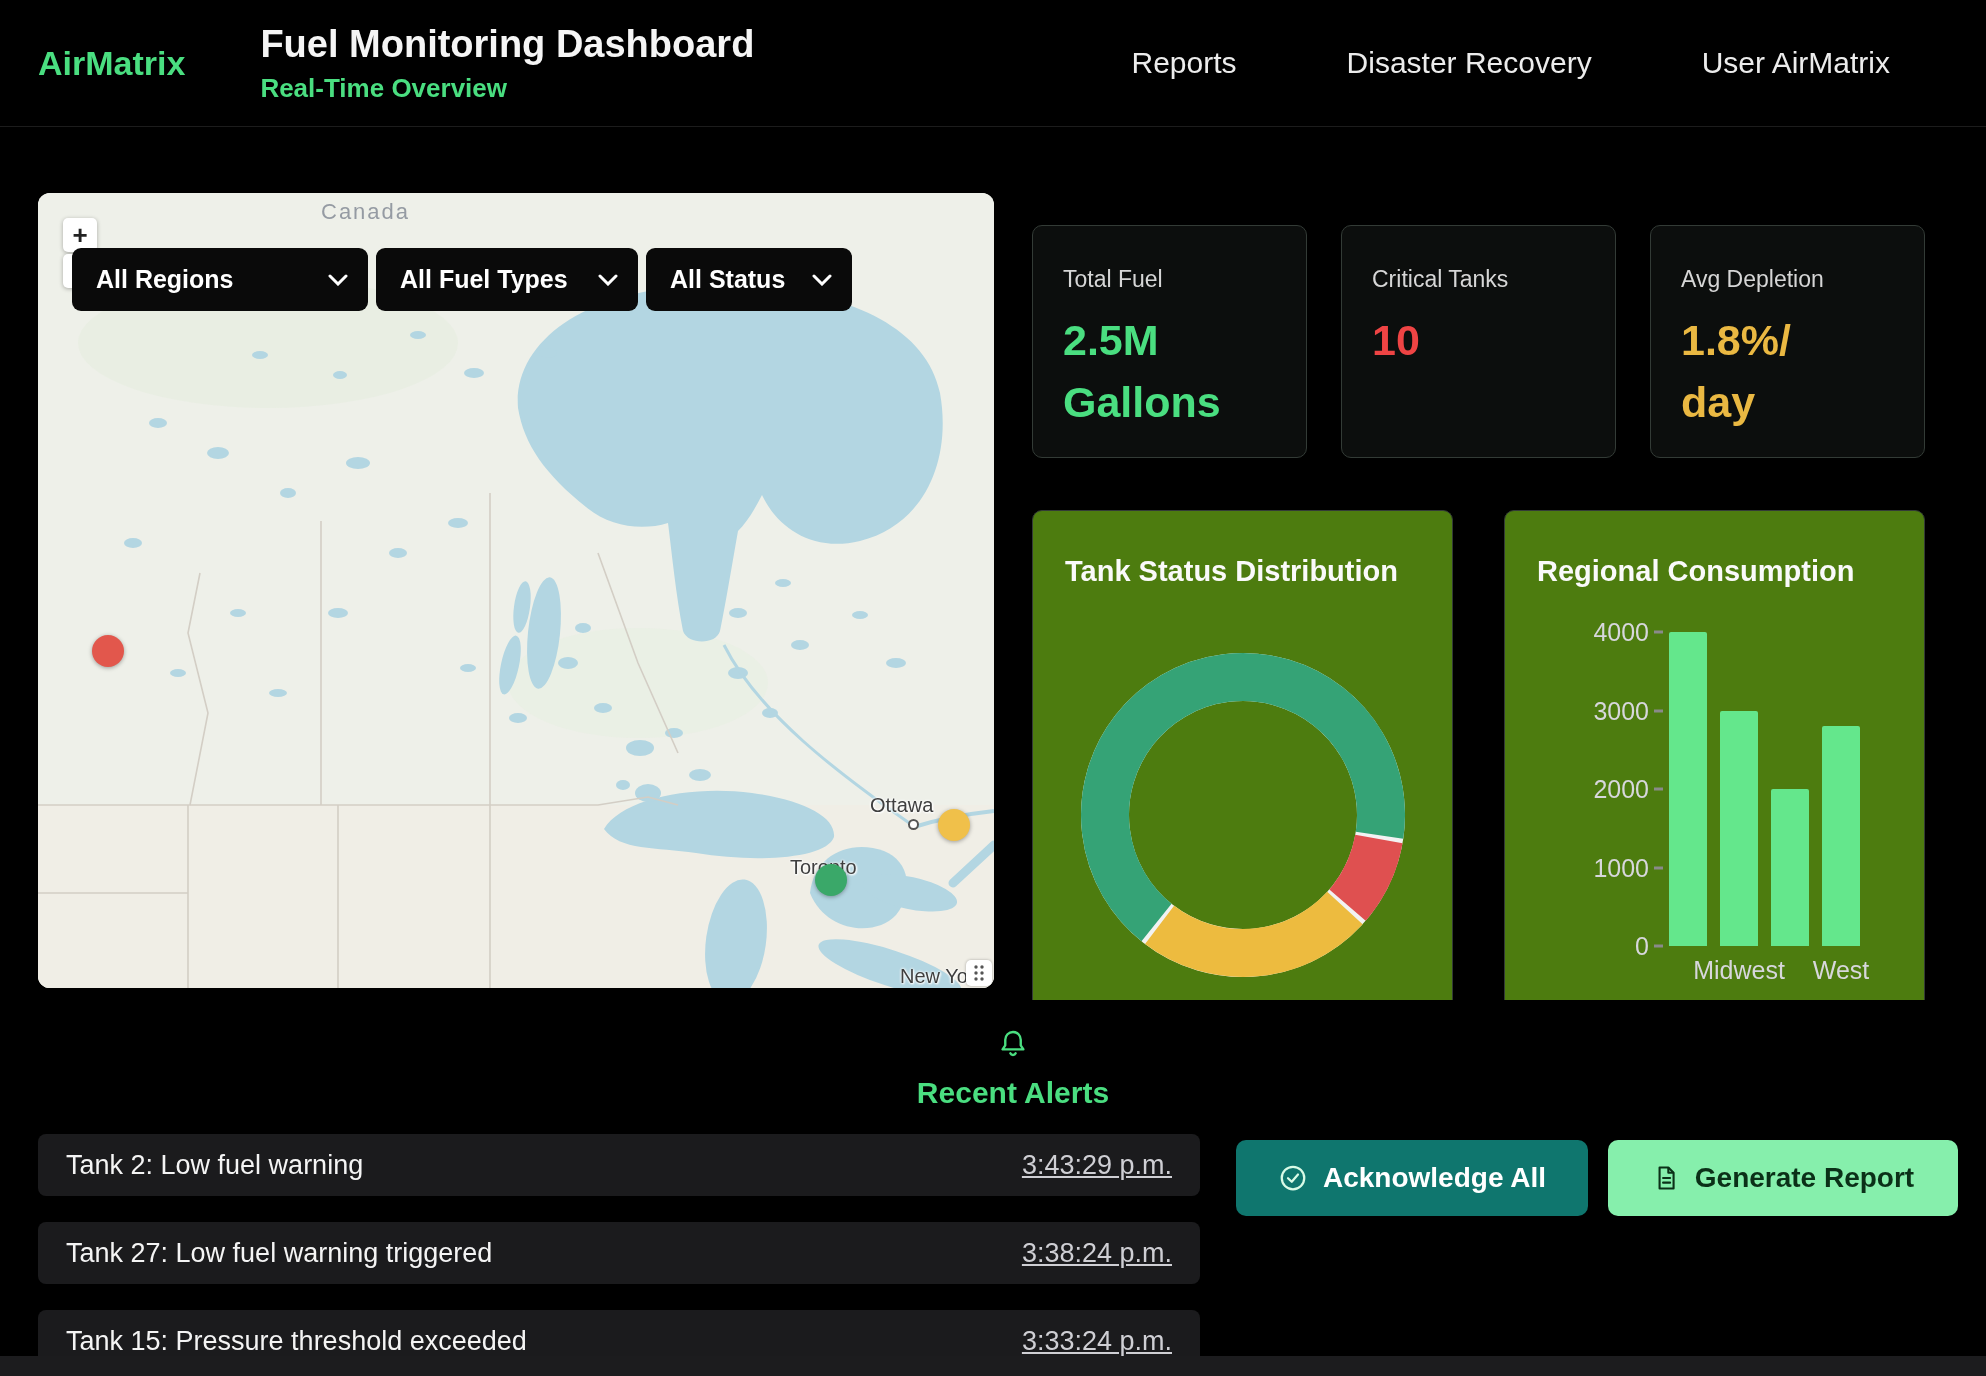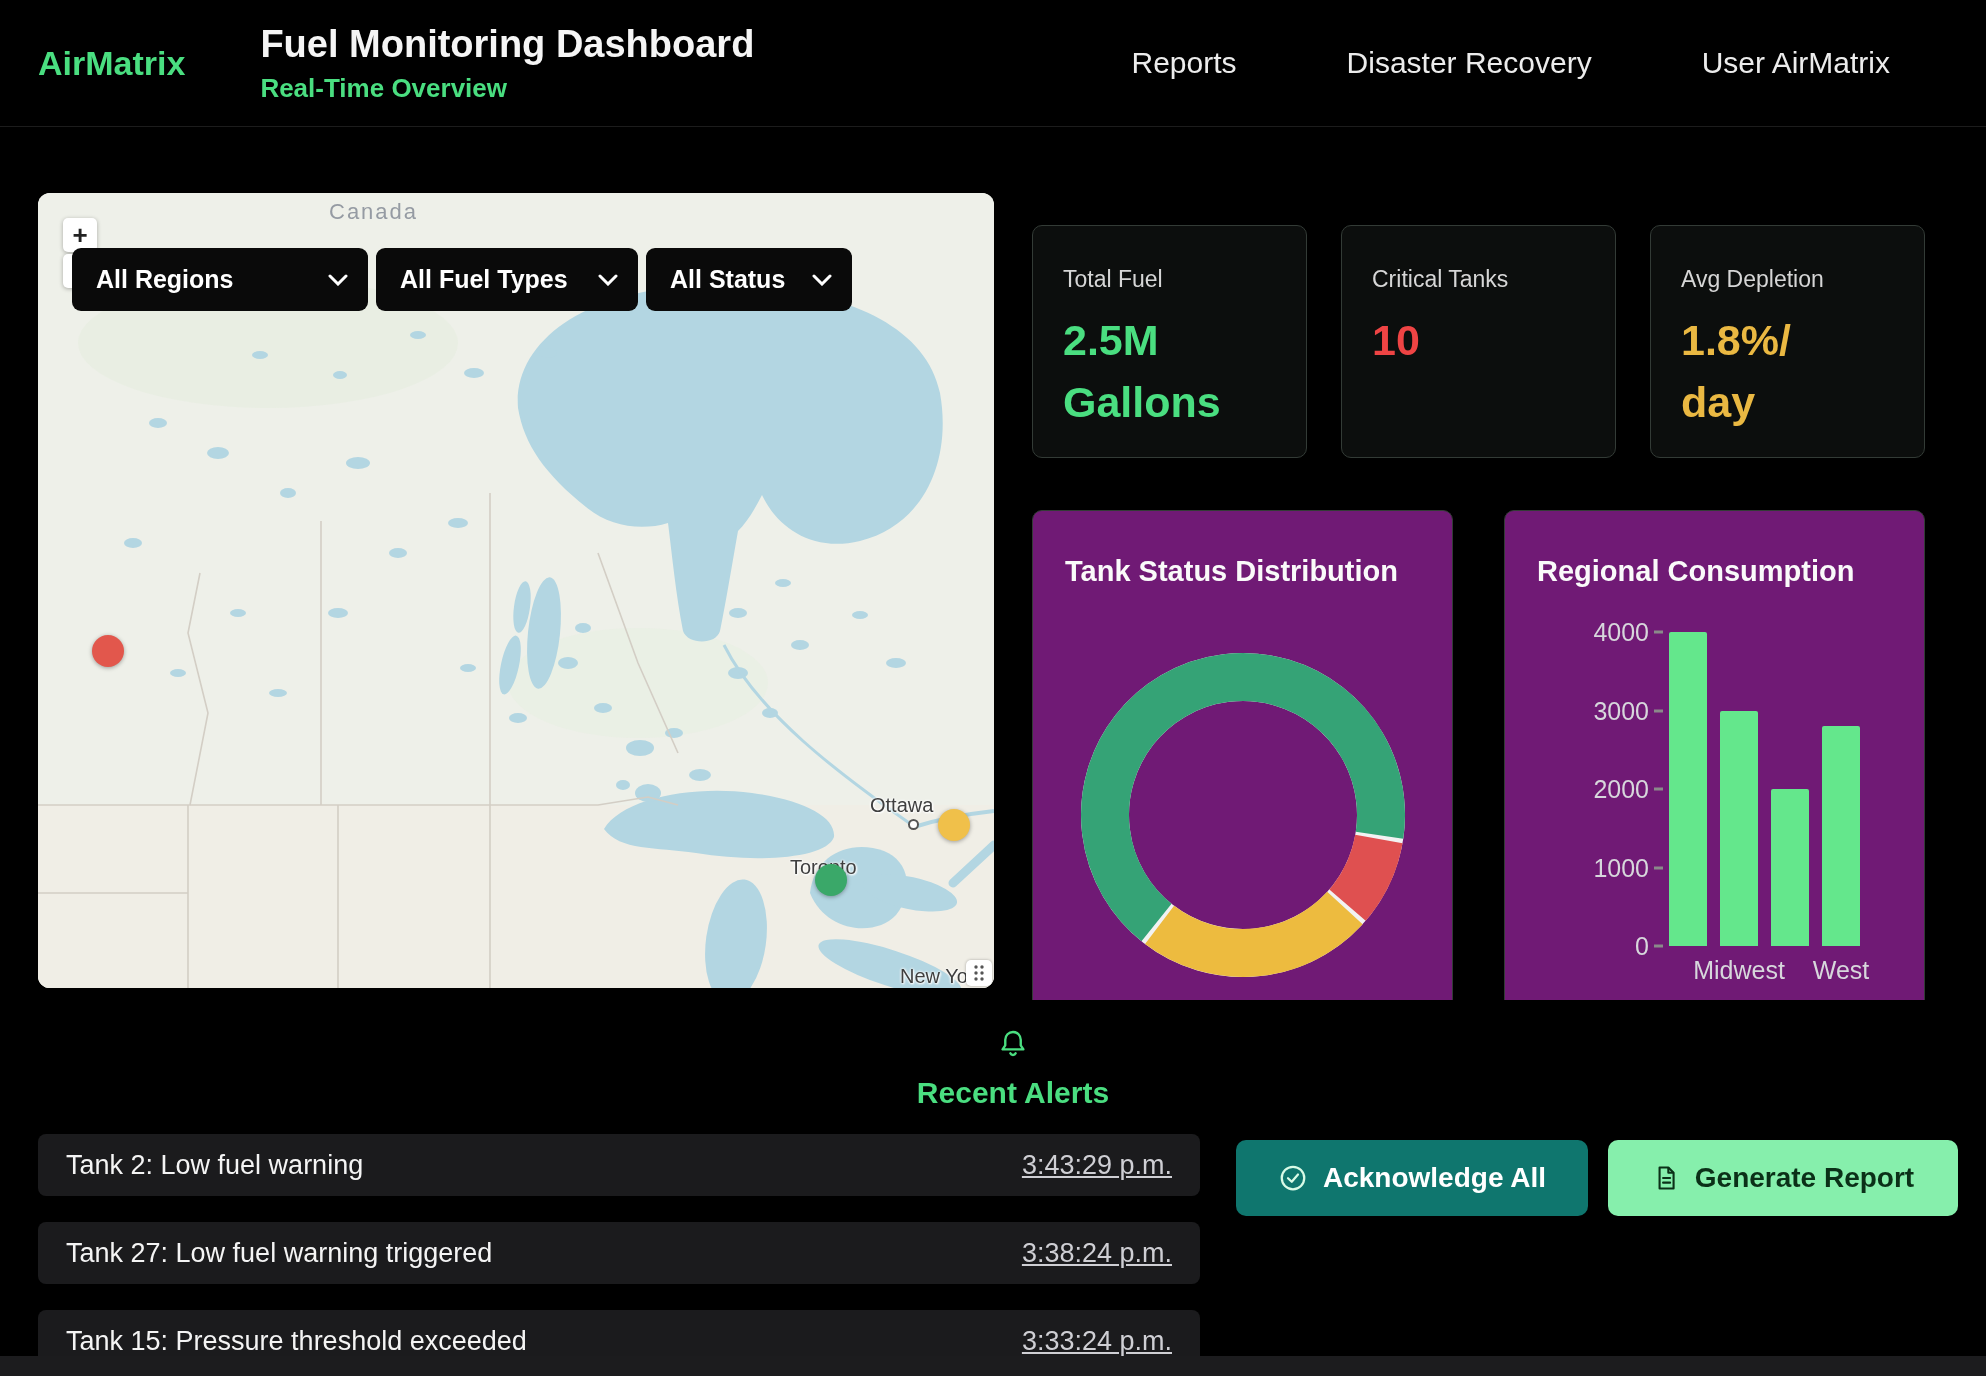--- a/index.html
+++ b/index.html
@@ -46,21 +46,21 @@
 
   
   .right-panel { position:absolute; left:1032px; top:98px; width:893px; }
   .stats-row { display:flex; gap:34px; }
   .stat-card { width:275px; height:233px; background:#0c0e0d; border:1px solid #333b36;
     border-radius:10px; padding:40px 30px; }
   .stat-label { font-size:23px; color:#d6d6d6; margin-bottom:16px; }
   .stat-value { font-size:43px; font-weight:700; line-height:1.45; white-space:pre-line; }
 
   .charts-row { position:absolute; top:285px; left:0; display:flex; gap:51px; }
-  .chart-card { background:#701a75; border:1px solid #333b36; border-radius:10px;
+  .chart-card { background:#4d7c0f; border:1px solid #333b36; border-radius:10px;
     width:421px; height:640px; position:relative; }
   .chart-title { position:absolute; left:32px; top:44px; font-size:29px; font-weight:700; color:#fafafa; }
   #donut-svg { position:absolute; left:40px; top:134px; }
 
   .bar-area { position:absolute; left:164px; top:121px; width:228px; height:314px; }
   .bar-cols { display:flex; height:100%; align-items:flex-end; gap:13px; }
   .bar-col { width:38px; height:100%; position:relative; display:flex; align-items:flex-end; }
   .bar-fill { width:100%; border-radius:2px 2px 0 0; }
   .bar-xlabel { position:absolute; top:calc(100% + 10px); left:50%; transform:translateX(-50%);
     font-size:25px; color:#d7d7dc; white-space:nowrap; }
@@ -175,21 +175,21 @@
           <path d="M283 328 V612"></path>
           <path d="M452 300 V612"></path>
           <path d="M560 360 L600 470 L640 560"></path>
           <path d="M150 612 V795"></path>
           <path d="M300 612 V795"></path>
           <path d="M452 612 V795"></path>
           <path d="M0 700 H150"></path>
         </g>
       </svg>
 
-      <div class="map-label country" style="left:291px;top:6px;">Canada</div>
+      <div class="map-label country" style="left:283px;top:6px;">Canada</div>
       <div class="map-label" style="left:832px;top:601px;">Ottawa</div>
       <div class="map-label" style="left:752px;top:663px;">Toronto</div>
       <div class="map-label" style="left:862px;top:772px;">New York</div>
       <div class="city-dot" style="left:870px;top:626px;"></div>
 
       <div id="markers-layer">
           <div class="marker" style="left: 70px; top: 458px; background: rgb(226, 87, 76);"></div>
           <div class="marker" style="left: 916px; top: 632px; background: rgb(240, 192, 74);"></div>
           <div class="marker" style="left: 793px; top: 687px; background: rgb(58, 168, 105);"></div>
         </div>

